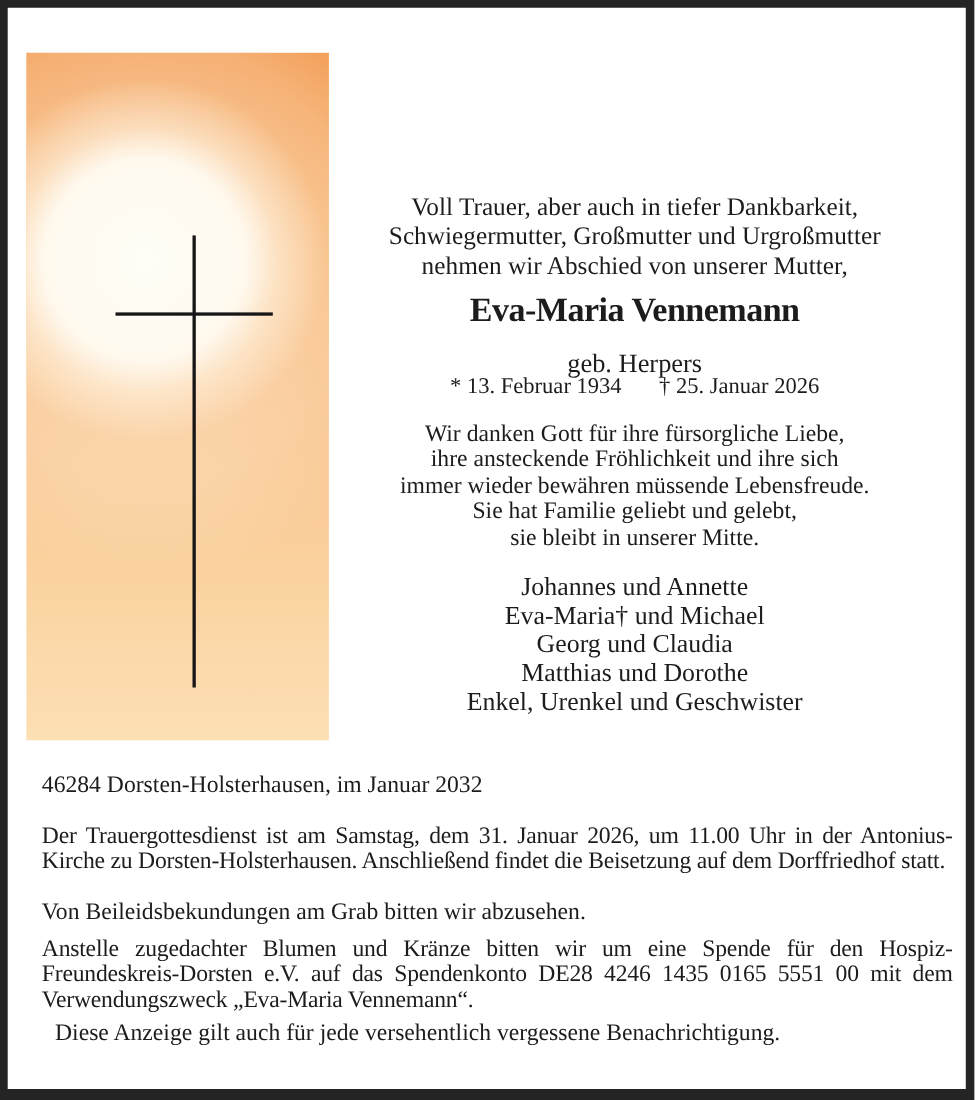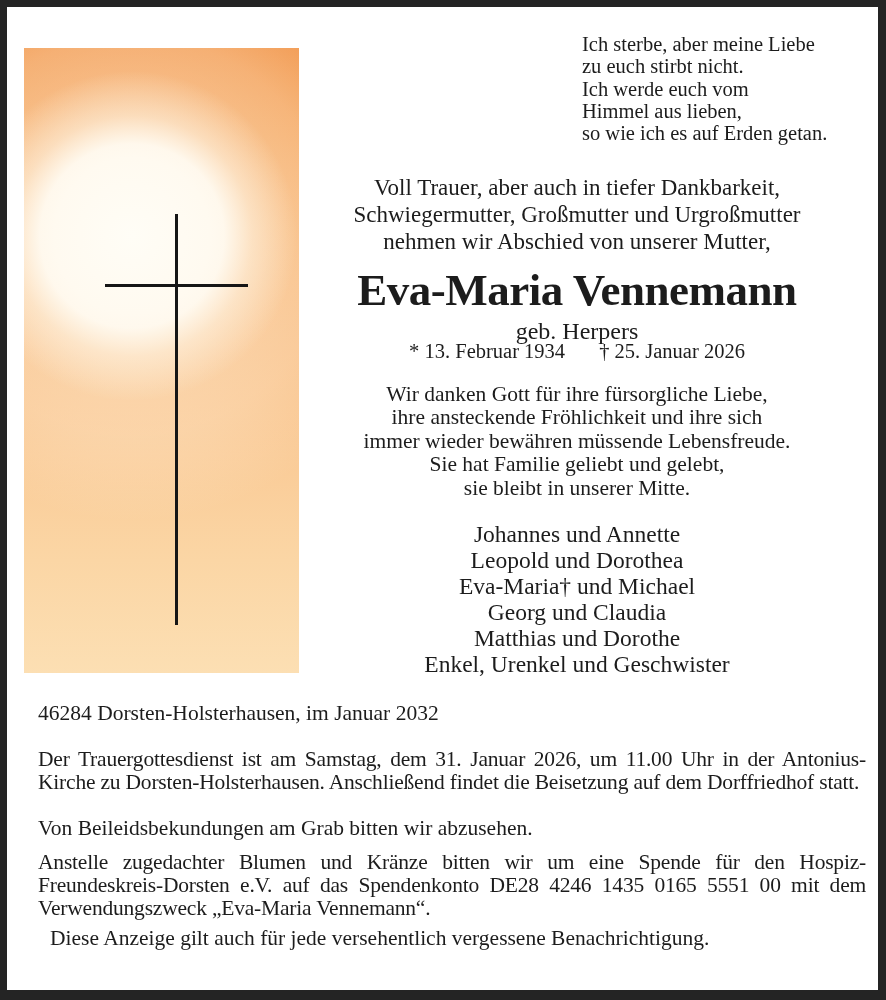--- a/index.html
+++ b/index.html
@@ -47,21 +47,21 @@
 
   .poem {
     position: absolute; left: 582px; top: 33px;
     font-size: 20.5px; line-height: 22.3px; white-space: nowrap;
   }
 
   .centercol {
     position: absolute; left: 290px; width: 574px; text-align: center;
   }
   .intro   { top: 175px; font-size: 23px;   line-height: 26.8px; }
-  .name    { top: 264px; font-size: 45px;   font-weight: bold; letter-spacing: -0.5px; }
+  .name    { top: 264px; font-size: 31px;   font-weight: bold; letter-spacing: -0.5px; }
   .maiden  { top: 318px; font-size: 24px; }
   .dates   { top: 340px; font-size: 20.5px; }
   .dates .birth { margin-right: 34px; }
   .tribute { top: 383px; font-size: 21.5px; line-height: 23.4px; }
   .mourners{ top: 521px; font-size: 23.5px; line-height: 26px; font-weight: normal; }
 
   .leftcol {
     position: absolute; left: 38px; width: 828px;
     font-size: 21.5px; line-height: 23px;
   }
@@ -79,27 +79,20 @@
 <div class="page">
 
   <div class="frame"></div>
 
   <div class="artwork">
     <div></div>
     <div class="cross-v"></div>
     <div class="cross-h"></div>
   </div>
 
-  <div class="poem">
-    <div>Ich sterbe, aber meine Liebe</div>
-    <div>zu euch stirbt nicht.</div>
-    <div>Ich werde euch vom</div>
-    <div>Himmel aus lieben,</div>
-    <div>so wie ich es auf Erden getan.</div>
-  </div>
 
   <div class="centercol intro">
     <div>Voll Trauer, aber auch in tiefer Dankbarkeit,</div>
     <div>Schwiegermutter, Großmutter und Urgroßmutter</div>
     <div>nehmen wir Abschied von unserer Mutter,</div>
   </div>
 
   <div class="centercol name">Eva-Maria Vennemann</div>
   <div class="centercol maiden">geb. Herpers</div>
 
@@ -110,21 +103,20 @@
   <div class="centercol tribute">
     <div>Wir danken Gott für ihre fürsorgliche Liebe,</div>
     <div>ihre ansteckende Fröhlichkeit und ihre sich</div>
     <div>immer wieder bewähren müssende Lebensfreude.</div>
     <div>Sie hat Familie geliebt und gelebt,</div>
     <div>sie bleibt in unserer Mitte.</div>
   </div>
 
   <div class="centercol mourners">
     <div>Johannes und Annette</div>
-    <div>Leopold und Dorothea</div>
     <div>Eva-Maria† und Michael</div>
     <div>Georg und Claudia</div>
     <div>Matthias und Dorothe</div>
     <div>Enkel, Urenkel und Geschwister</div>
   </div>
 
   <p class="leftcol city">46284 Dorsten-Holsterhausen, im Januar 2032</p>
   <p class="leftcol service">Der Trauergottesdienst ist am Samstag, dem 31. Januar 2026, um 11.00 Uhr in der Antonius-Kirche zu Dorsten-Holsterhausen. Anschließend findet die Beisetzung auf dem Dorffriedhof statt.</p>
   <p class="leftcol condolence">Von Beileidsbekundungen am Grab bitten wir abzusehen.</p>
   <p class="leftcol donation">Anstelle zugedachter Blumen und Kränze bitten wir um eine Spende für den Hospiz-Freundeskreis-Dorsten e.V. auf das Spendenkonto DE28 4246 1435 0165 5551 00 mit dem Verwendungszweck „Eva-Maria Vennemann“.</p>

